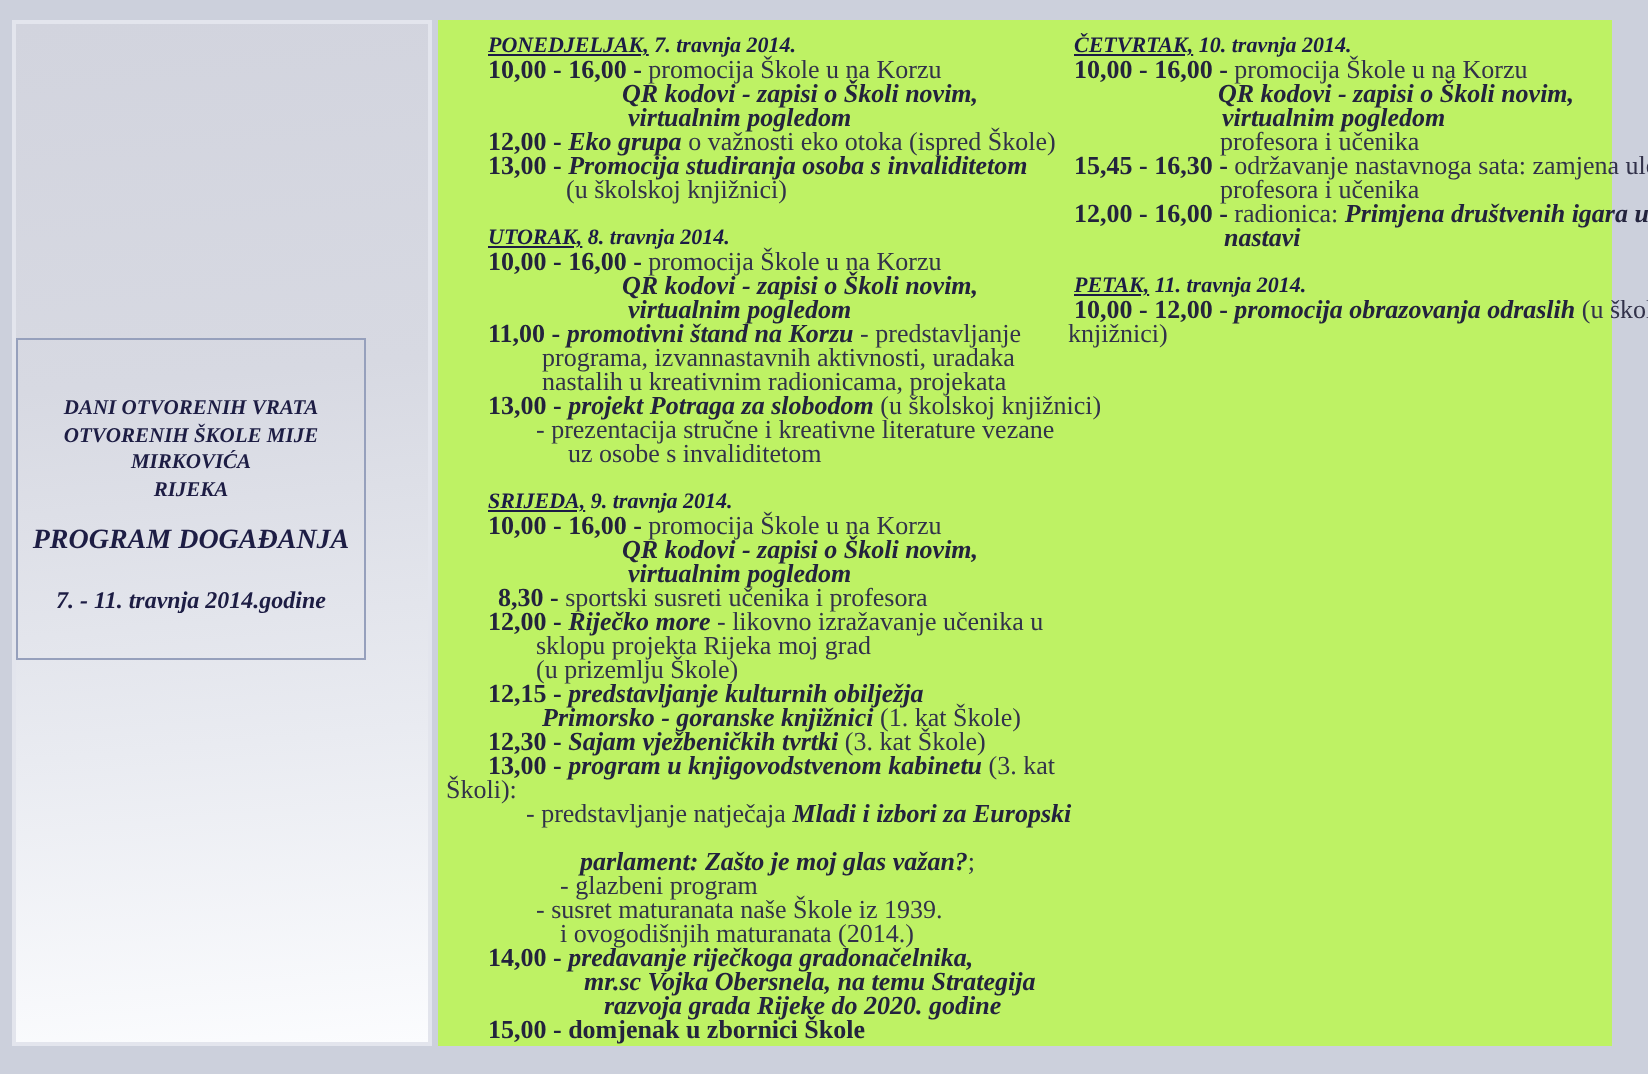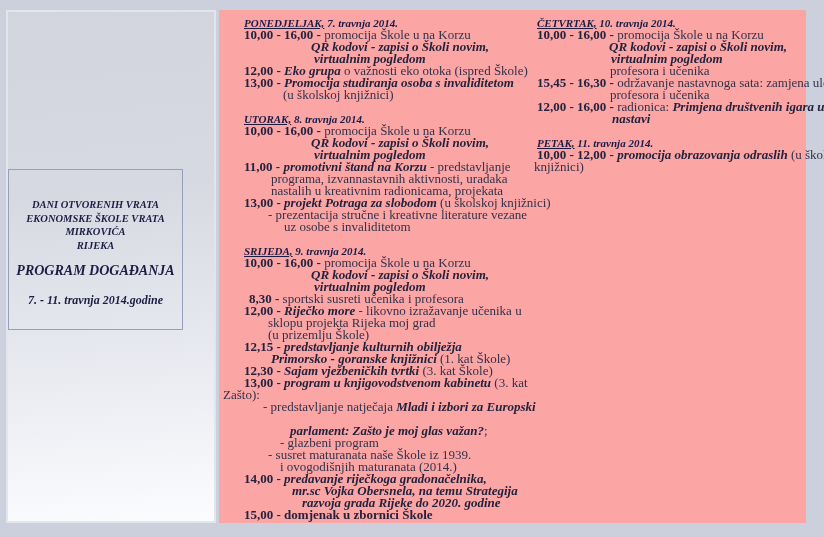--- a/index.html
+++ b/index.html
@@ -25,21 +25,21 @@
   }
   .cover-subtitle{
     font-weight:bold;font-style:italic;font-size:14px;margin-top:11px;
   }
   .cover-dates{
     font-weight:bold;font-style:italic;font-size:12px;margin-top:14px;
   }
   
   .main-panel{
     position:absolute;left:219px;top:10px;width:587px;height:513px;
-    background:#fca5a5;box-sizing:border-box;
+    background:#bef264;box-sizing:border-box;
     padding:7px 16px 0 25px;display:flex;font-family:Liberation Serif, serif;
   }
   .col{width:293px;flex:none;}
   .col-right{flex:1;}
   .day{margin-bottom:12px;}
   .day-header{
     font-weight:bold;font-style:italic;font-size:11px;line-height:12px;
     color:#1c1c45;white-space:nowrap;
   }
   .day-name{text-decoration:underline;}
@@ -52,21 +52,21 @@
 </style>
 </head>
 <body>
 
 <div class="page">
 
   <div class="left-panel">
     <div class="cover-box">
       <div class="cover-title">
         <div>DANI OTVORENIH VRATA</div>
-        <div>EKONOMSKE ŠKOLE VRATA MIRKOVIĆA</div>
+        <div>OTVORENIH ŠKOLE MIJE MIRKOVIĆA</div>
         <div>RIJEKA</div>
       </div>
       <div class="cover-subtitle">PROGRAM DOGAĐANJA</div>
       <div class="cover-dates">7. - 11. travnja 2014.godine</div>
     </div>
   </div>
 
   <div class="main-panel">
     <div class="col">
         <div class="day">
@@ -96,21 +96,21 @@
           <div class="line" style="margin-left: 67px;"><span class="sg-bi">QR kodovi - zapisi o Školi novim,</span></div>
           <div class="line" style="margin-left: 70px;"><span class="sg-bi">virtualnim pogledom</span></div>
           <div class="line" style="margin-left: 5px;"><span class="sg-b">8,30 - </span><span class="sg-r">sportski susreti učenika i profesora</span></div>
           <div class="line" style="margin-left: 0px;"><span class="sg-b">12,00 - </span><span class="sg-bi">Riječko more</span><span class="sg-r"> - likovno izražavanje učenika u</span></div>
           <div class="line" style="margin-left: 24px;"><span class="sg-r">sklopu projekta Rijeka moj grad</span></div>
           <div class="line" style="margin-left: 24px;"><span class="sg-r">(u prizemlju Škole)</span></div>
           <div class="line" style="margin-left: 0px;"><span class="sg-b">12,15 - </span><span class="sg-bi">predstavljanje kulturnih obilježja</span></div>
           <div class="line" style="margin-left: 27px;"><span class="sg-bi">Primorsko - goranske knjižnici</span><span class="sg-r"> (1. kat Škole)</span></div>
           <div class="line" style="margin-left: 0px;"><span class="sg-b">12,30 - </span><span class="sg-bi">Sajam vježbeničkih tvrtki</span><span class="sg-r"> (3. kat Škole)</span></div>
           <div class="line" style="margin-left: 0px;"><span class="sg-b">13,00 - </span><span class="sg-bi">program u knjigovodstvenom kabinetu</span><span class="sg-r"> (3. kat</span></div>
-          <div class="line" style="margin-left: -21px;"><span class="sg-r">Zašto):</span></div>
+          <div class="line" style="margin-left: -21px;"><span class="sg-r">Školi):</span></div>
           <div class="line" style="margin-left: 19px;"><span class="sg-r">- predstavljanje natječaja </span><span class="sg-bi">Mladi  i izbori za Europski</span></div>
           <div class="line" style="margin-left: 46px; margin-top: 12px;"><span class="sg-bi">parlament: Zašto je moj glas važan?</span><span class="sg-r">;</span></div>
           <div class="line" style="margin-left: 36px;"><span class="sg-r">- glazbeni program</span></div>
           <div class="line" style="margin-left: 24px;"><span class="sg-r">- susret maturanata naše Škole iz 1939.</span></div>
           <div class="line" style="margin-left: 36px;"><span class="sg-r">i ovogodišnjih maturanata (2014.)</span></div>
           <div class="line" style="margin-left: 0px;"><span class="sg-b">14,00 - </span><span class="sg-bi">predavanje riječkoga gradonačelnika,</span></div>
           <div class="line" style="margin-left: 48px;"><span class="sg-bi">mr.sc Vojka Obersnela, na temu Strategija</span></div>
           <div class="line" style="margin-left: 58px;"><span class="sg-bi">razvoja grada Rijeke do 2020. godine</span></div>
           <div class="line" style="margin-left: 0px;"><span class="sg-b">15,00 - domjenak u zbornici Škole</span></div>
         </div>

